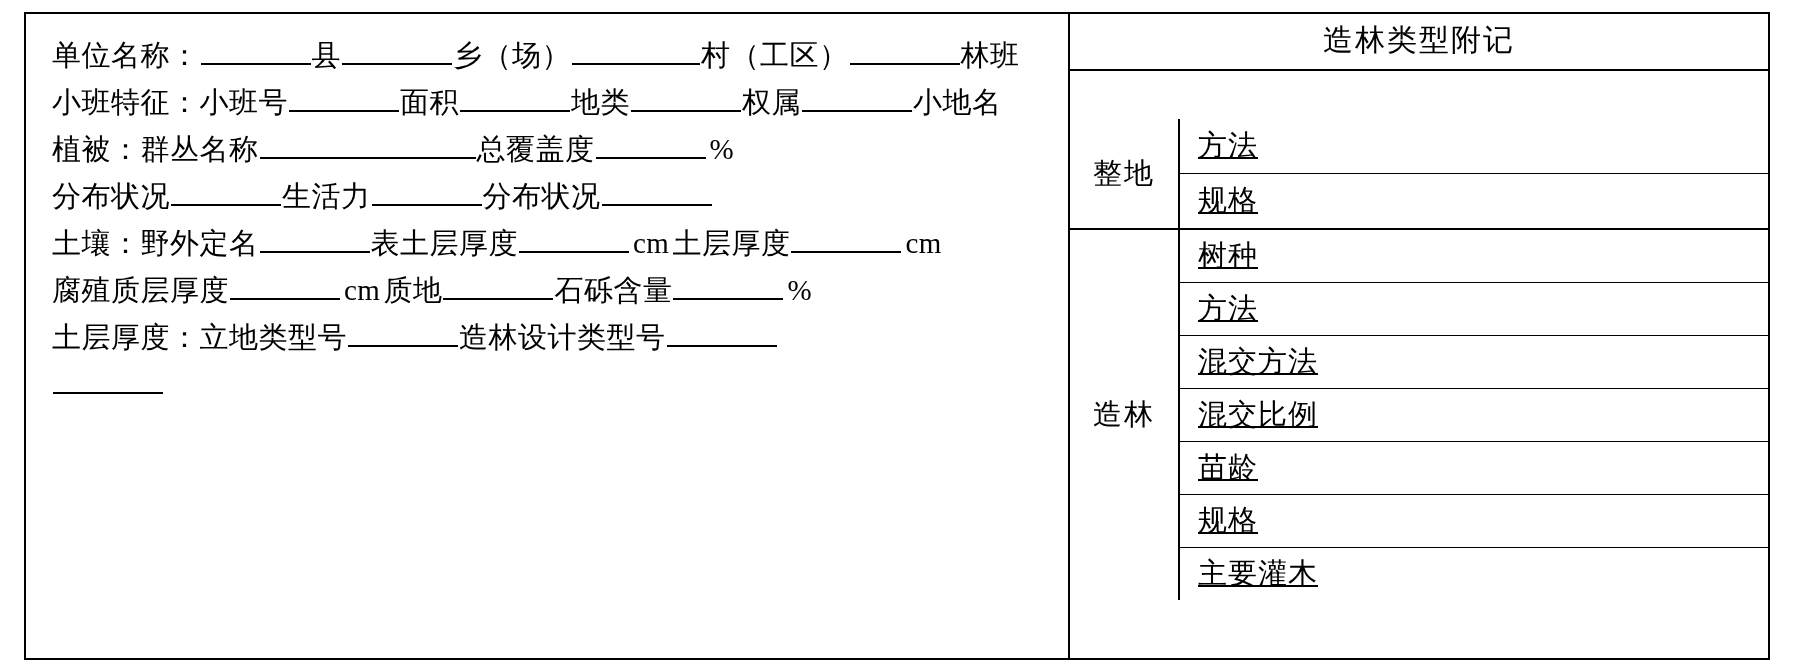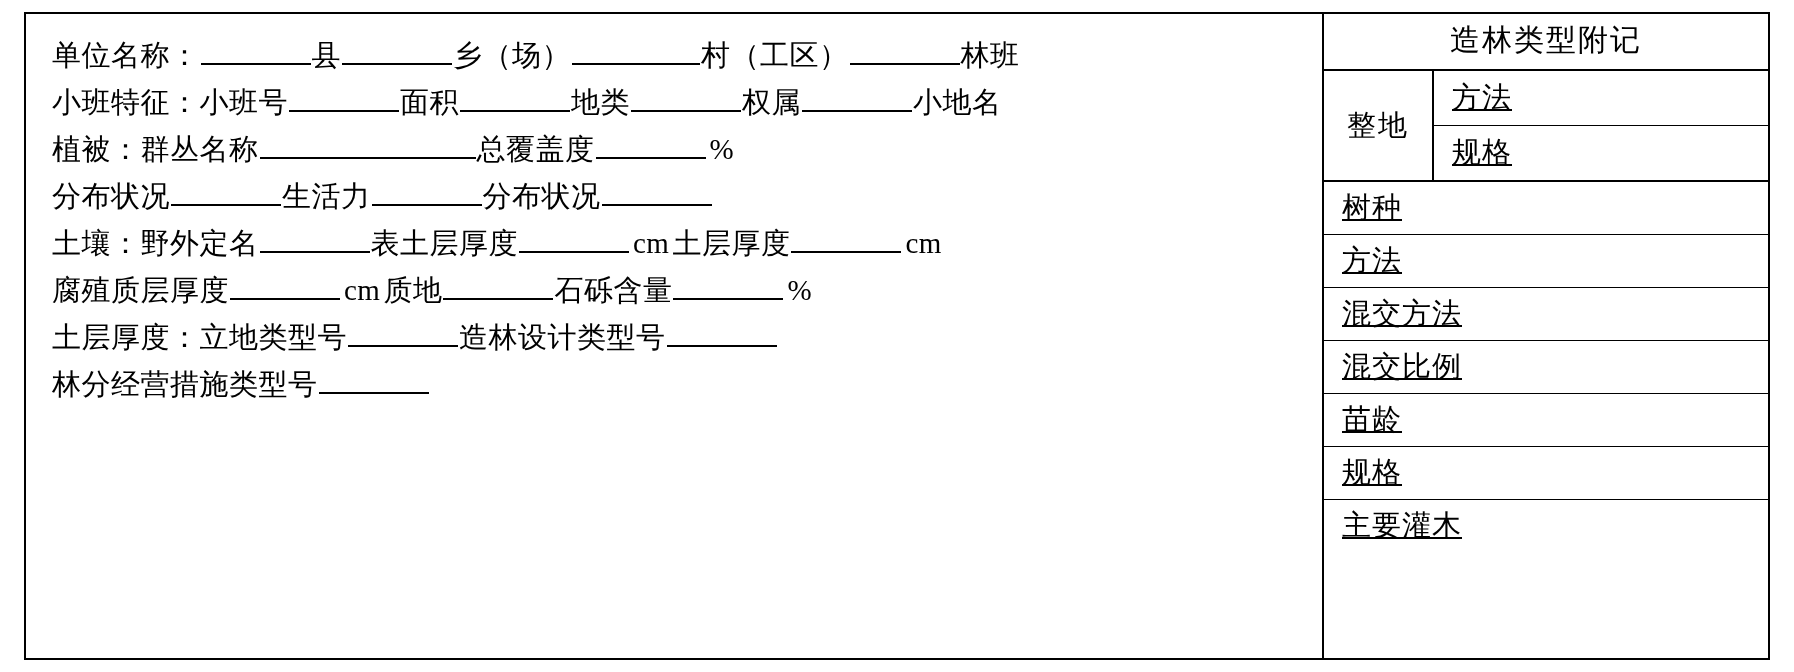--- a/index.html
+++ b/index.html
@@ -20,21 +20,21 @@
     left: 24px;
     top: 12px;
     width: 1746px;
     height: 648px;
     display: flex;
     align-items: stretch;
   }
 
   
   .form-panel {
-    width: 1300px;
+    width: 1046px;
     box-sizing: border-box;
     border: 2px solid #000;
     padding: 18px 20px 10px 26px;
   }
 
   .form-line {
     font-size: 29px;
     line-height: 1.62;
     white-space: nowrap;
     letter-spacing: 0.5px;
@@ -75,20 +75,21 @@
     text-align: center;
     font-size: 30px;
     padding: 6px 0 8px 0;
     border-bottom: 2px solid #000;
     letter-spacing: 2px;
   }
   .appendix-body {
     flex: 1;
     display: flex;
     flex-direction: column;
+    margin-top: 48px;
   }
   .group {
     display: flex;
     align-items: stretch;
   }
   .group + .group {
     border-top: 2px solid #000;
   }
   .group-label {
     width: 108px;
@@ -127,35 +128,36 @@
 
   <div class="form-panel" id="form-panel">
 
   <div class="form-line"><span class="lbl">单位名称：</span><span class="blank b-md"></span><span class="lbl">县</span><span class="blank b-md"></span><span class="lbl">乡（场）</span><span class="blank b-lg"></span><span class="lbl">村（工区）</span><span class="blank b-md"></span><span class="lbl">林班</span></div>
       <div class="form-line"><span class="lbl">小班特征：小班号</span><span class="blank b-md"></span><span class="lbl">面积</span><span class="blank b-md"></span><span class="lbl">地类</span><span class="blank b-md"></span><span class="lbl">权属</span><span class="blank b-md"></span><span class="lbl">小地名</span></div>
       <div class="form-line"><span class="lbl">植被：群丛名称</span><span class="blank b-xxl"></span><span class="lbl">总覆盖度</span><span class="blank b-md"></span><span class="unit">%</span></div>
       <div class="form-line"><span class="lbl">分布状况</span><span class="blank b-md"></span><span class="lbl">生活力</span><span class="blank b-md"></span><span class="lbl">分布状况</span><span class="blank b-md"></span></div>
       <div class="form-line"><span class="lbl">土壤：野外定名</span><span class="blank b-md"></span><span class="lbl">表土层厚度</span><span class="blank b-md"></span><span class="unit">cm</span><span class="lbl">土层厚度</span><span class="blank b-md"></span><span class="unit">cm</span></div>
       <div class="form-line"><span class="lbl">腐殖质层厚度</span><span class="blank b-md"></span><span class="unit">cm</span><span class="lbl">质地</span><span class="blank b-md"></span><span class="lbl">石砾含量</span><span class="blank b-md"></span><span class="unit">%</span></div>
       <div class="form-line"><span class="lbl">土层厚度：立地类型号</span><span class="blank b-md"></span><span class="lbl">造林设计类型号</span><span class="blank b-md"></span></div>
-      <div class="form-line"><span class="lbl">林分经营措施类型号</span><span class="blank b-md"></span></div>
+      <div class="form-line"><span class="blank b-md"></span></div>
     </div>
 
   <div class="appendix">
     <div class="appendix-title">造林类型附记</div>
     <div class="appendix-body" id="appendix-body">
 
     <div class="group g-zhengdi">
           <div class="group-label">整地</div>
           <div class="group-rows">
             <div class="arow">方法</div>
             <div class="arow">规格</div>
           </div>
         </div>
         <div class="group">
+          <div class="group-label">造林</div>
           <div class="group-rows">
             <div class="arow">树种</div>
             <div class="arow">方法</div>
             <div class="arow">混交方法</div>
             <div class="arow">混交比例</div>
             <div class="arow">苗龄</div>
             <div class="arow">规格</div>
             <div class="arow">主要灌木</div>
           </div>
         </div>

